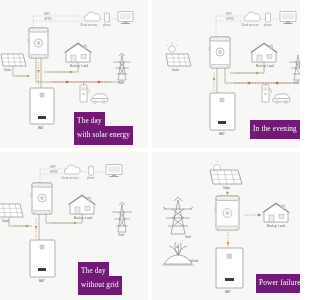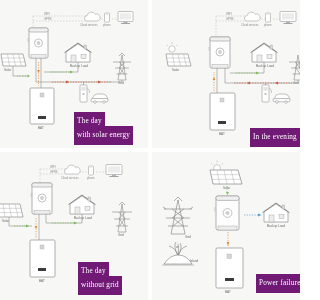--- a/index.html
+++ b/index.html
@@ -241,21 +241,21 @@
       <g stroke="#d05a3c" stroke-width="0.7" stroke-dasharray="1.3 1.3">
         <path d="M82 83 H140"></path>
       </g>
       <path d="M98 81.6 L95 83 L98 84.4 Z" fill="#d05a3c"></path>
       <path d="M126 81.6 L123 83 L126 84.4 Z" fill="#d05a3c"></path>
       <g stroke="#e08b3a" stroke-width="0.7" stroke-dasharray="1.3 1.3">
         <path d="M62 91 V72"></path>
       </g>
       <path d="M60.6 80 L62 77 L63.4 80 Z" fill="#e08b3a"></path>
     </svg>
-    <div class="banner" style="left:98px;top:128px;">In the evening</div>
+    <div class="banner" style="left:98px;top:120px;">In the evening</div>
   </div>
 
   <div class="panel p-bl">
     <svg class="svgwrap" viewBox="0 0 148 148">
       <g stroke="#b9b9b9" stroke-width="0.5" fill="none" stroke-dasharray="1.6 1.4">
         <path d="M40 17 H66"></path>
         <path d="M40 22 H66"></path>
         <path d="M40 17 V31"></path>
         <path d="M79 20 H88"></path>
         <path d="M96 20 H106"></path>

